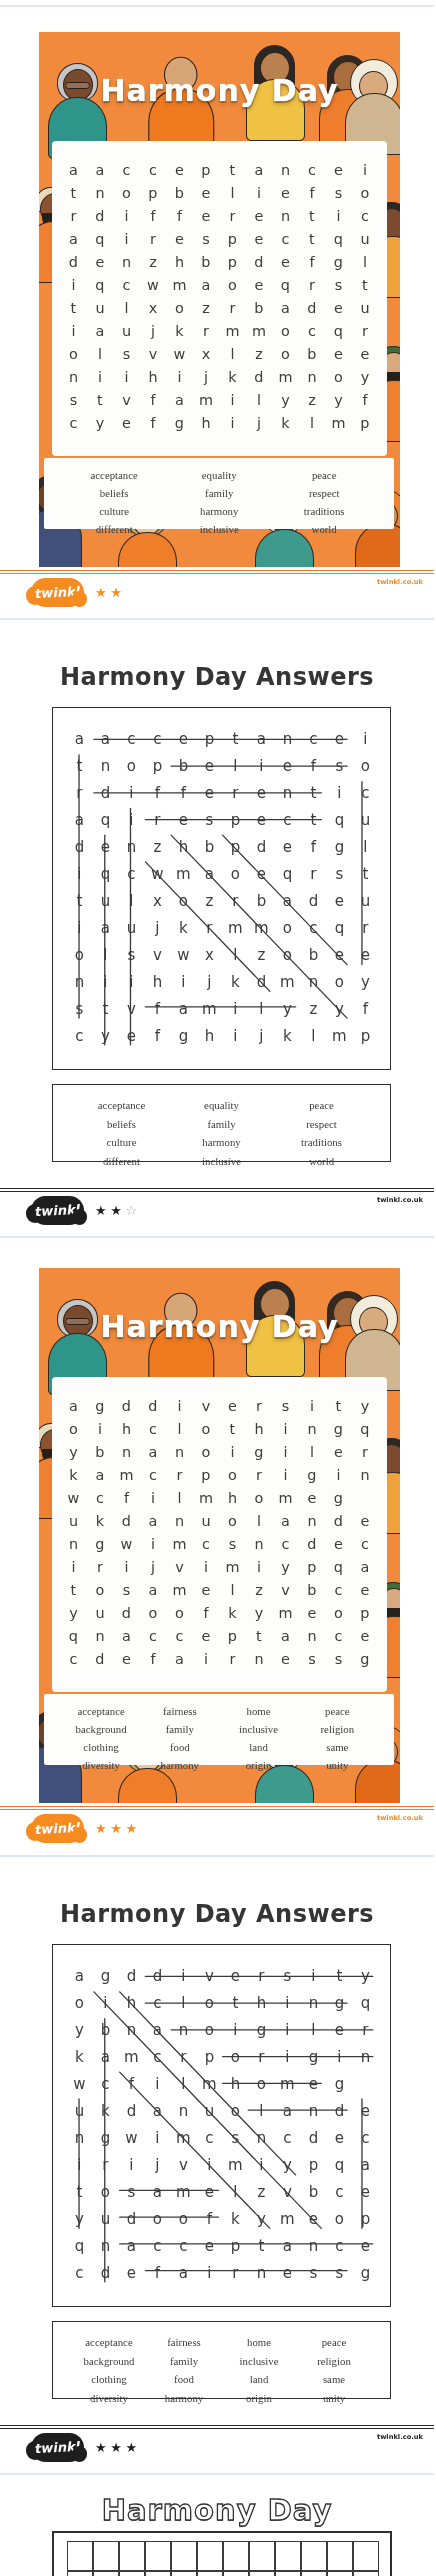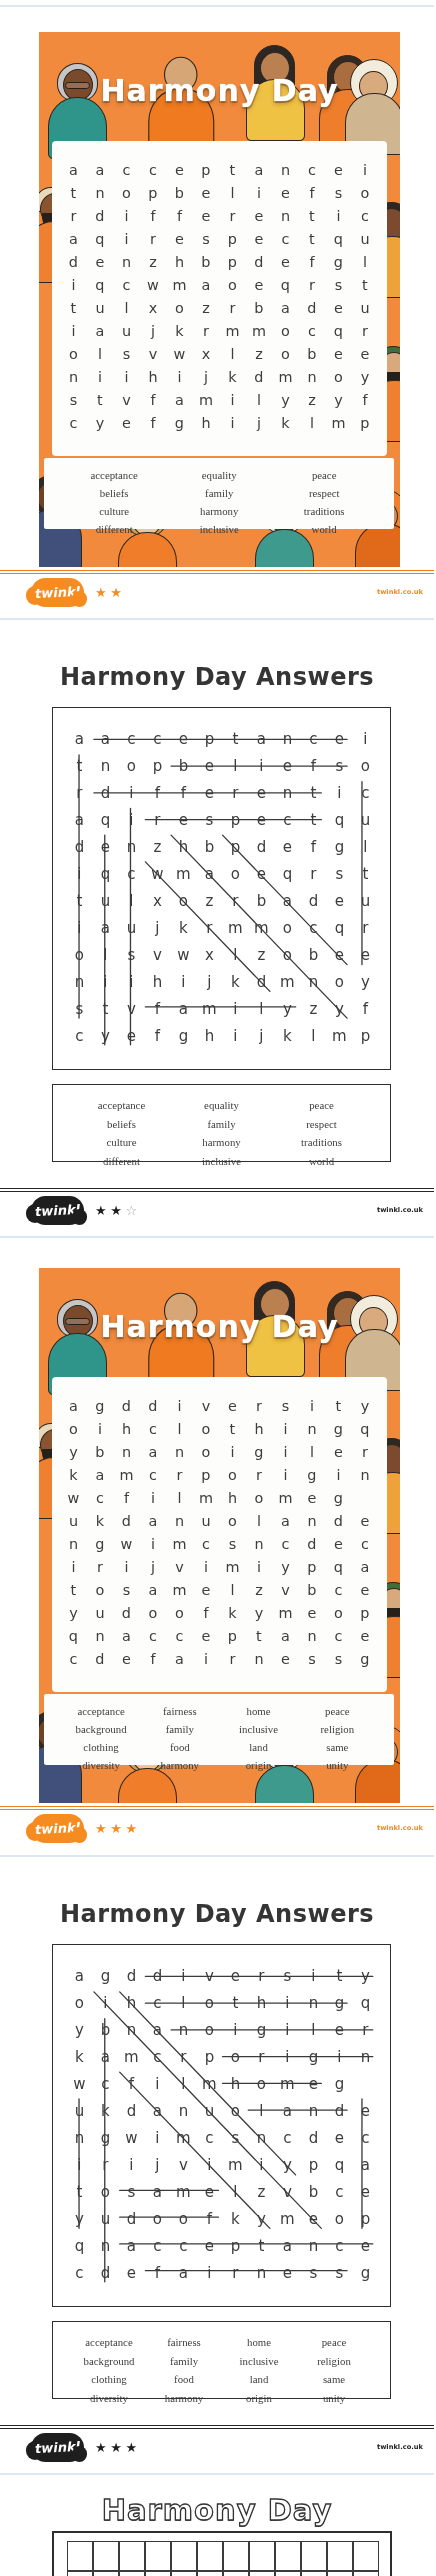--- a/index.html
+++ b/index.html
@@ -49,21 +49,21 @@
   .footer-row{position:absolute;left:31px;top:577px;width:392px;height:37px;}
   .logo{position:absolute;left:0;top:1px;width:53px;height:29px;border-radius:15.5px;background:#f68b1f;}
   .logo.dark{background:#1e1e1e;}
   .logo::before{content:"";position:absolute;width:18.5px;height:18.5px;border-radius:50%;background:inherit;left:-5.2px;top:8.2px;}
   .logo::after{content:"";position:absolute;width:15.5px;height:15.5px;border-radius:50%;background:inherit;right:-3.1px;top:13.4px;}
   .logo span{position:absolute;left:0;top:0;width:100%;height:100%;display:flex;align-items:center;justify-content:center;
     color:#fff;font-size:13px;font-weight:bold;font-style:italic;transform:rotate(-3deg);}
   .stars{position:absolute;left:64px;top:8.2px;font-size:13px;letter-spacing:3.6px;color:#f68b1f;}
   .stars.dark{color:#1e1e1e;}
   .stars .out{color:#a5a5a5;}
-  .url{position:absolute;right:0;top:11px;font-size:6.7px;font-weight:bold;color:#f68b1f;}
+  .url{position:absolute;right:0;top:1px;font-size:6.7px;font-weight:bold;color:#f68b1f;}
   .url.dark{color:#1e1e1e;}
 
   
   .person{position:absolute;width:62px;height:103px;z-index:1;transform-origin:top left;}
   .person i{position:absolute;display:block;box-sizing:border-box;border:1.5px solid #2f2620;}
   .person .hair{width:41px;height:39px;left:10.3px;top:0;border-radius:50% 50% 45% 45%;}
   .person .head{width:30px;height:32px;left:16px;top:6.2px;border-radius:50%;}
   .person .cloth{width:59px;height:62px;left:1.5px;top:34px;border-radius:48% 48% 5.2px 5.2px;}
   .person .beard,.person .spec{display:none;}
   .f-long .hair{height:77px;border-radius:20.6px 20.6px 17.5px 17.5px;}

